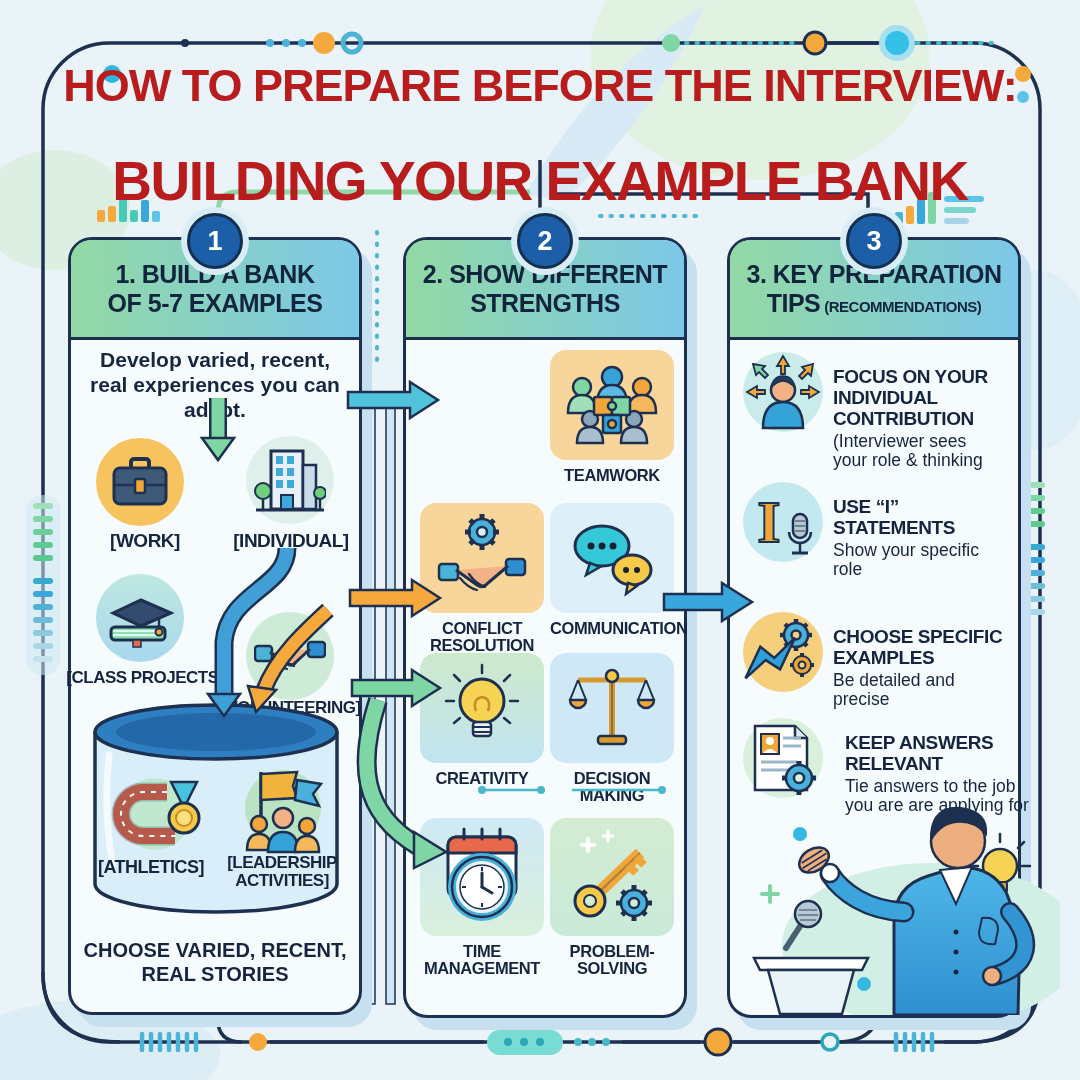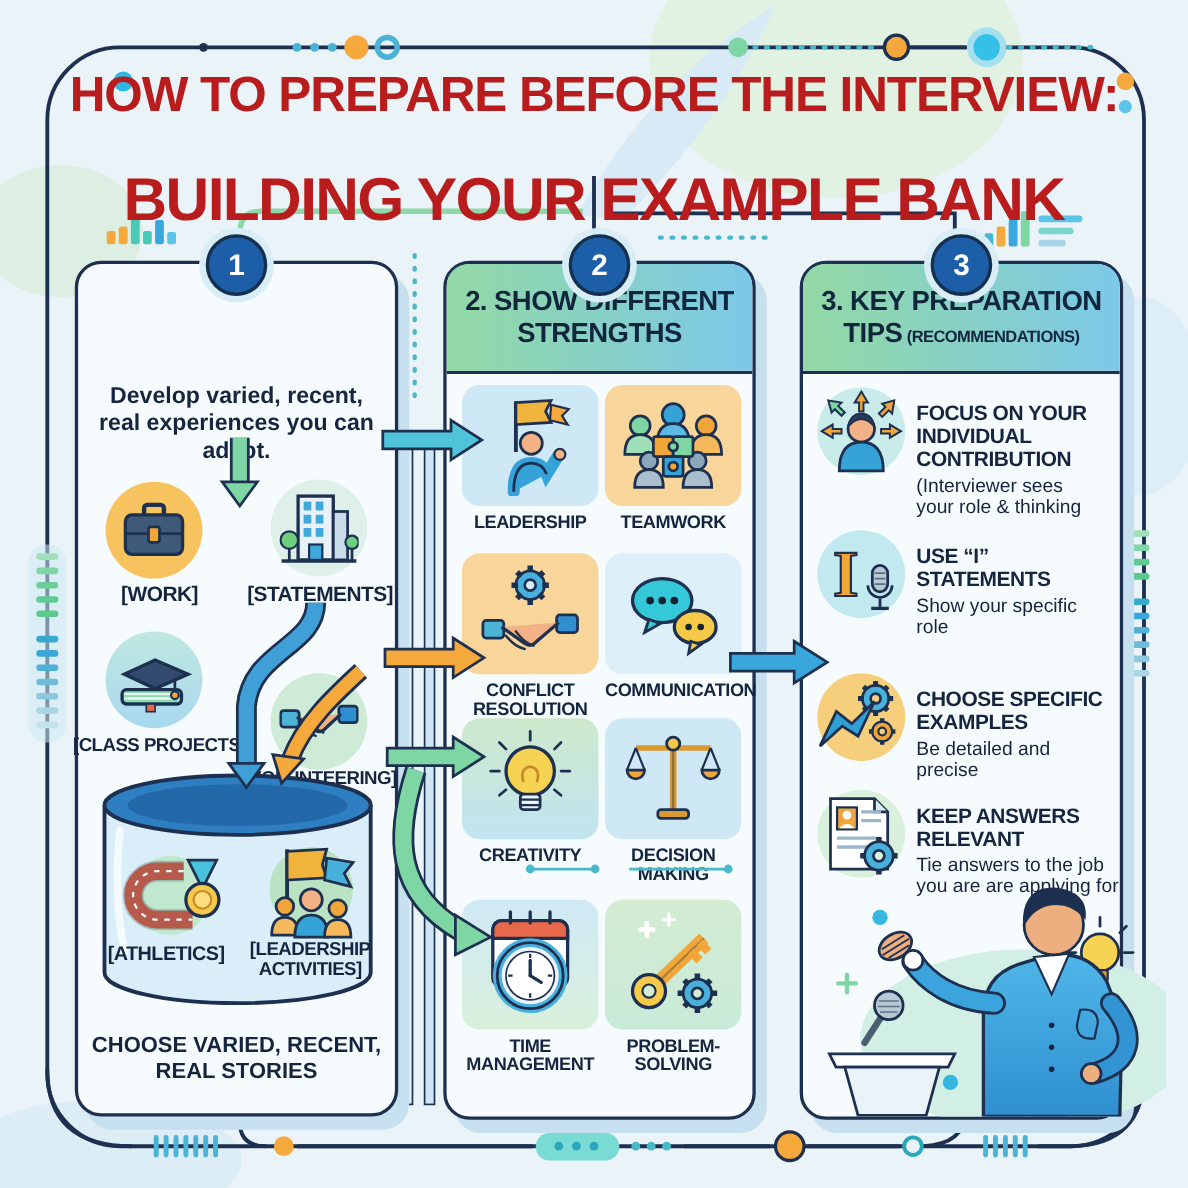--- a/index.html
+++ b/index.html
@@ -178,20 +178,24 @@
     <path d="M975 1042 Q1040 1040 1040 975" fill="none" stroke="#1e3050" stroke-width="3.5"></path>
   </svg>
 
   <div class="title">
     <div class="l1">HOW TO PREPARE BEFORE THE INTERVIEW:</div>
     <div class="l2">BUILDING YOUR EXAMPLE BANK</div>
   </div>
 
   <div class="card card1">
     <div class="badge">1</div>
+    <div class="card-header">
+      <div class="h1">1. BUILD A BANK</div>
+      <div class="h2">OF 5-7 EXAMPLES</div>
+    </div>
     <div class="desc">Develop varied, recent, real experiences you can adapt.</div>
 
     <div class="src-icon" style="left:25px;top:198px;background:#f6c35f;">
       <svg width="62" height="54" viewBox="0 0 62 54">
         <path d="M22 14 v-7 a3 3 0 0 1 3-3 h12 a3 3 0 0 1 3 3 v7" fill="none" stroke="#1e3050" stroke-width="4"></path>
         <rect x="5" y="13" width="52" height="36" rx="6" fill="#3e5a78" stroke="#1e3050" stroke-width="3"></rect>
         <path d="M5 30 h52" stroke="#1e3050" stroke-width="2.5"></path>
         <rect x="26" y="24" width="10" height="14" rx="2" fill="#f0a638" stroke="#1e3050" stroke-width="2.5"></rect>
       </svg>
     </div>
@@ -211,21 +215,21 @@
             <rect x="33" y="33" width="7" height="8"></rect>
         </g>
         <rect x="27" y="48" width="12" height="14" fill="#3fa9dc" stroke="#1e3050" stroke-width="2"></rect>
         <circle cx="9" cy="44" r="8" fill="#6fcf7f" stroke="#1e3050" stroke-width="2"></circle>
         <line x1="9" y1="52" x2="9" y2="62" stroke="#1e3050" stroke-width="2.5"></line>
         <circle cx="66" cy="46" r="6" fill="#6fcf7f" stroke="#1e3050" stroke-width="2"></circle>
         <line x1="66" y1="52" x2="66" y2="62" stroke="#1e3050" stroke-width="2.5"></line>
         <line x1="2" y1="63" x2="70" y2="63" stroke="#1e3050" stroke-width="3"></line>
       </svg>
     </div>
-    <div class="src-label" style="left:130px;top:290px;width:180px;">[STATEMENTS]</div>
+    <div class="src-label" style="left:130px;top:290px;width:180px;">[INDIVIDUAL]</div>
 
     <div class="src-icon" style="left:25px;top:334px;background:linear-gradient(180deg,#bfe8e0,#a8d8ee);">
       <svg width="74" height="62" viewBox="0 0 74 62">
         <rect x="8" y="40" width="54" height="13" rx="4" fill="#8adeb4" stroke="#1e3050" stroke-width="3"></rect>
         <path d="M10 44 h50 M10 48 h50" stroke="#fff" stroke-width="1.6"></path>
         <polygon points="10,26 38,13 68,26 38,39" fill="#324b6e" stroke="#1e3050" stroke-width="3"></polygon>
         <path d="M56 30 v12" stroke="#1e3050" stroke-width="2.5"></path>
         <circle cx="56" cy="45" r="3.5" fill="#f0a638" stroke="#1e3050" stroke-width="2"></circle>
         <rect x="30" y="53" width="8" height="7" fill="#e8694a" stroke="#1e3050" stroke-width="1.5"></rect>
       </svg>
@@ -281,34 +285,20 @@
     <div class="footer-note">CHOOSE VARIED, RECENT, REAL STORIES</div>
   </div>
 
   <div class="card card2">
     <div class="badge">2</div>
     <div class="card-header">
       <div class="h1">2. SHOW DIFFERENT</div>
       <div class="h2">STRENGTHS</div>
     </div>
 
-    <div class="tile" style="left:14px;top:110px;">
-      <div class="box bg-blue">
-        <svg width="78" height="92" viewBox="0 0 78 92">
-          <line x1="26" y1="6" x2="26" y2="52" stroke="#1e3050" stroke-width="3.5"></line>
-          <polygon points="26,7 58,5 53,15 58,25 26,27" fill="#f0b43c" stroke="#1e3050" stroke-width="2.5"></polygon>
-          <polygon points="58,9 74,13 68,19 73,27 57,23" fill="#f5a93c" stroke="#1e3050" stroke-width="2"></polygon>
-          <circle cx="40" cy="44" r="10" fill="#f2b286" stroke="#1e3050" stroke-width="2.5"></circle>
-          <path d="M24 88 q0-26 16-26 q10 0 14 10 l10 -16" fill="none" stroke="#35a3d8" stroke-width="11" stroke-linecap="round"></path>
-          <path d="M24 88 q0-26 16-26 q10 0 14 10" fill="#35a3d8" stroke="#1e3050" stroke-width="2.5"></path>
-          <circle cx="66" cy="54" r="5" fill="#f2b286" stroke="#1e3050" stroke-width="2"></circle>
-        </svg>
-      </div>
-      <div class="t-label">LEADERSHIP</div>
-    </div>
 
     <div class="tile" style="left:144px;top:110px;">
       <div class="box bg-orange">
         <svg width="92" height="88" viewBox="0 0 92 88">
           <g stroke="#1e3050" stroke-width="2.5">
             <circle cx="16" cy="26" r="9" fill="#7fd6a5"></circle>
               <path d="M2 52 q0-18 14-18 q14 0 14 18 Z" fill="#9fe0b9"></path>
             <circle cx="46" cy="16" r="10" fill="#35a3d8"></circle>
               <path d="M31 44 q0-20 15-20 q15 0 15 20 Z" fill="#5bb9e4"></path>
             <circle cx="76" cy="26" r="9" fill="#f0a638"></circle>
@@ -550,21 +540,21 @@
           </g>
           <polygon points="6,70 14,36 30,44 46,20 38,54 22,48" fill="#2f9fd8" stroke="#1e3050" stroke-width="2.5" transform="rotate(12 26 46)"></polygon>
         </svg>
       </div>
       <div class="tip-text">
         <div class="tip-title">CHOOSE SPECIFIC EXAMPLES</div>
         <div class="tip-note">Be detailed and precise</div>
       </div>
     </div>
 
-    <div class="tip" style="top:478px;">
+    <div class="tip" style="top:478px;gap:12px;">
       <div class="tip-icon" style="background:#d9f0dc;">
         <svg width="76" height="76" viewBox="0 0 76 76">
           <path d="M10 6 h40 l12 12 v52 h-52 Z" fill="#ffffff" stroke="#1e3050" stroke-width="2.5"></path>
           <path d="M50 6 v12 h12" fill="#d9eaf4" stroke="#1e3050" stroke-width="2.5"></path>
           <rect x="16" y="14" width="18" height="20" fill="#f0a638" stroke="#1e3050" stroke-width="2"></rect>
           <circle cx="25" cy="21" r="4" fill="#fff"></circle>
           <path d="M18 33 q7-8 14 0" fill="#fff"></path>
           <g stroke="#9ab6c8" stroke-width="3">
               <line x1="38" y1="18" x2="56" y2="18"></line>
               <line x1="38" y1="26" x2="56" y2="26"></line>

